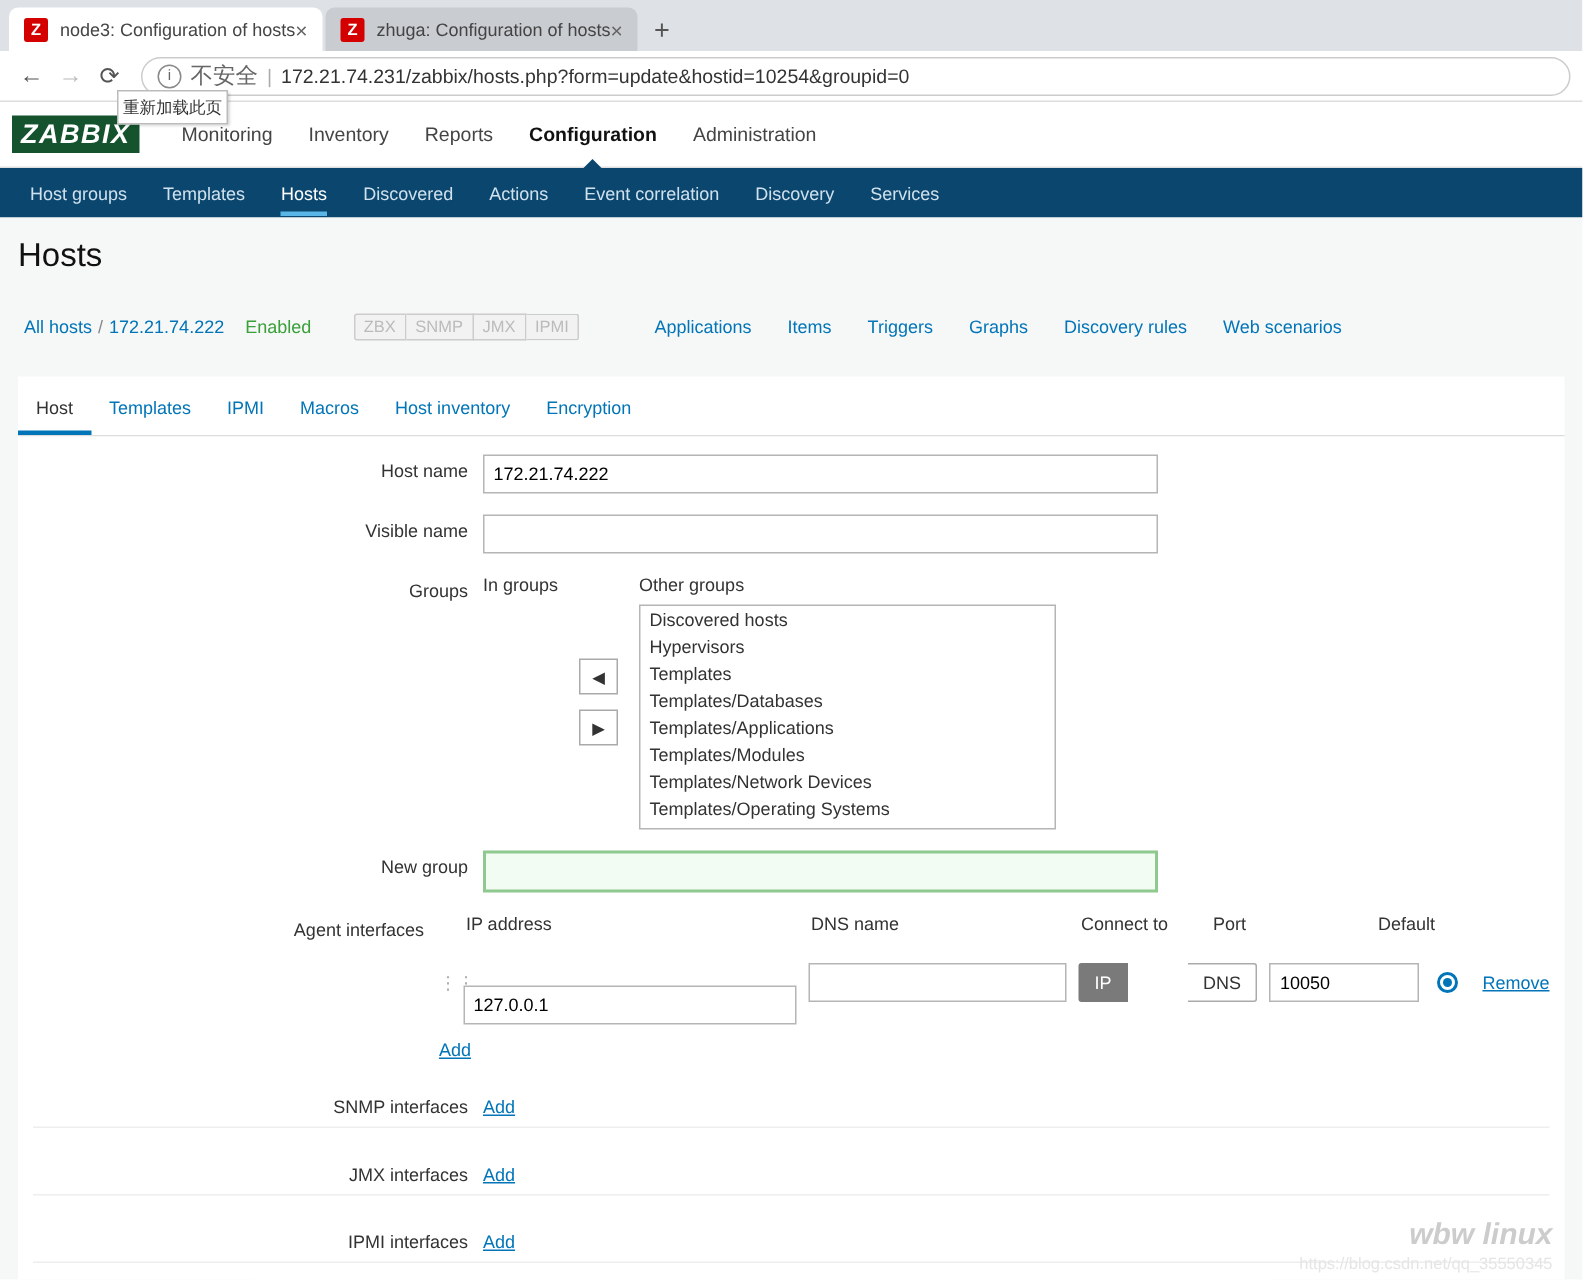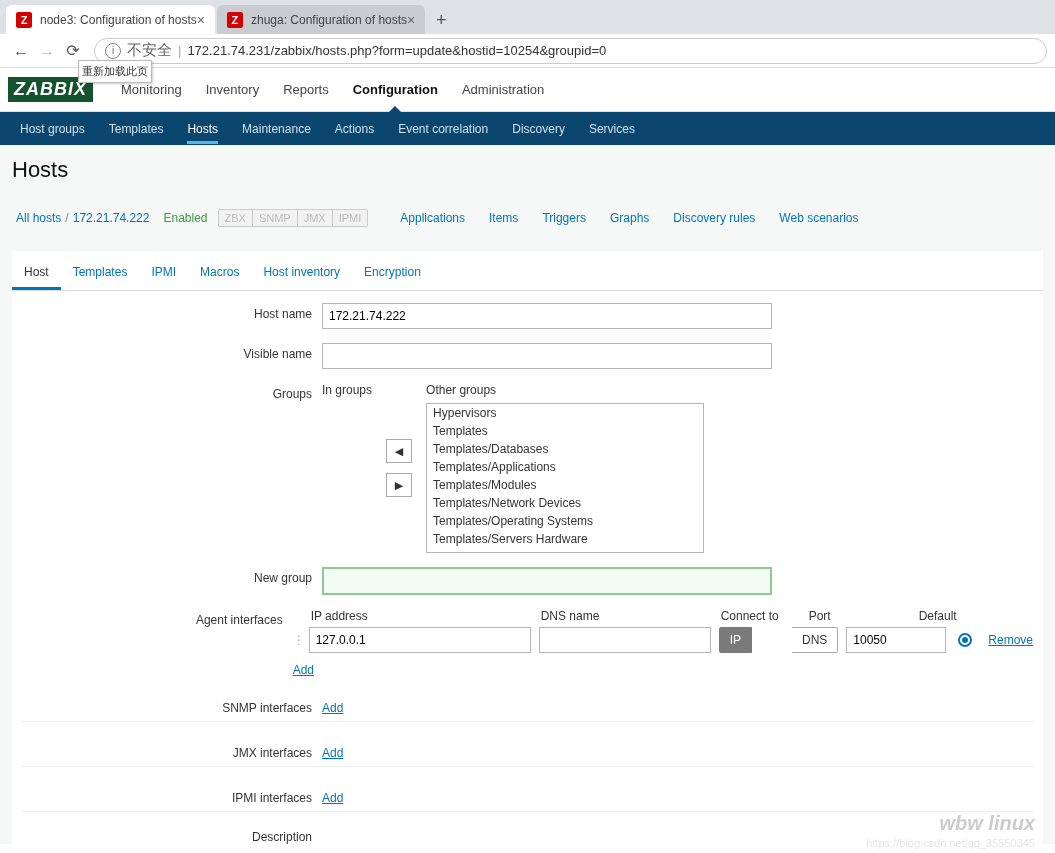--- a/index.html
+++ b/index.html
@@ -27,21 +27,21 @@
 .top-menu-item.active::after{content:'';position:absolute;bottom:-15px;left:50%;margin-left:-6px;border:6px solid transparent;border-bottom-color:#0a466e;}
 .sub-menu{height:33px;background:#0a466e;display:flex;align-items:center;padding:0 8px;}
 .sub-menu-item{color:#d0e1ee;margin:0 12px;font-size:12px;cursor:pointer;padding:4px 0;}
 .sub-menu-item.active{color:#fff;border-bottom:3px solid #5ab6e6;padding:8px 0 5px;}
 .content{padding:12px 12px 0 12px;background:#f6f7f7;}
 .page-title{font-size:22px;color:#111;margin-bottom:12px;font-weight:normal;}
 .crumbs{display:flex;align-items:center;margin-bottom:10px;font-size:12px;flex-wrap:wrap;}
 .crumbs .link{color:#0275b8;margin:16px 4px;cursor:pointer;}
 .crumbs .sep2{color:#888;}
 .enabled{color:#3aa03a;margin:0 10px;}
-.pill-group{display:flex;margin:0 0;}
+.pill-group{display:flex;margin:0 18px;}
 .pill{border:1px solid #ccc;padding:2px 6px;font-size:11px;color:#bbb;background:#f2f2f2;margin:0;}
 .pill:first-child{border-radius:2px 0 0 2px;}
 .pill:last-child{border-radius:0 2px 2px 0;}
 .pill+.pill{border-left:none;}
 .right-links{margin-left:20px;display:inline-flex;}
 .right-links .link{margin:0 12px;}
 .form-tabs{border-bottom:1px solid #ddd;display:flex;padding-top:6px;background:#fff;}
 .form-tab{padding:8px 12px;color:#0275b8;cursor:pointer;font-size:12px;}
 .form-tab.active{color:#333;border-bottom:3px solid #0275b8;}
 .form{background:#fff;padding:12px 10px 0;}
@@ -60,21 +60,21 @@
 .new-group-input{width:450px;height:28px;border:2px solid #8fc98f;background:#f3fcf3;}
 .iface-head{display:flex;font-size:12px;color:#333;margin-bottom:4px;}
 .iface-head .c1{width:18px;}
 .iface-head .c2{width:230px;}
 .iface-head .c3{width:180px;}
 .iface-head .c4{width:88px;}
 .iface-head .c5{width:110px;}
 .iface-head .c6{width:70px;}
 .iface-row{display:flex;align-items:center;margin-bottom:6px;}
 .drag{width:12px;font-size:12px;color:#aaa;margin-right:4px;cursor:move;}
-.ip-input{width:222px;height:26px;border:1px solid #b5b5b5;padding:0 6px;margin-right:8px;font-size:12px;}
+.ip-input{width:222px;height:26px;border:1px solid #b5b5b5;padding:0 6px;margin-right:8px;font-size:12px;margin-top:30px;}
 .dns-input{width:172px;height:26px;border:1px solid #b5b5b5;padding:0 6px;margin-right:8px;font-size:12px;}
 .connect-to{display:flex;margin-right:8px;gap:40px;}
 .seg{height:26px;padding:0 10px;border:1px solid #aaa;display:flex;align-items:center;font-size:12px;cursor:pointer;}
 .seg.active{background:#7a7a7a;color:#fff;border-color:#7a7a7a;}
 .seg:first-child{border-radius:2px 0 0 2px;}
 .seg:last-child{border-radius:0 2px 2px 0;border-left:none;}
 .port-input{width:100px;height:26px;border:1px solid #b5b5b5;padding:0 6px;margin-right:12px;font-size:12px;}
 .radio-wrap{display:flex;align-items:center;margin-right:12px;}
 .radio{width:14px;height:14px;border:2px solid #0275b8;border-radius:50%;display:inline-flex;align-items:center;justify-content:center;margin-right:4px;}
 .radio .dot{width:6px;height:6px;background:#0275b8;border-radius:50%;}
@@ -120,21 +120,21 @@
   <span class="top-menu-item">Inventory</span>
   <span class="top-menu-item">Reports</span>
   <span class="top-menu-item active">Configuration</span>
   <span class="top-menu-item">Administration</span>
 </div>
 
 <div class="sub-menu">
   <span class="sub-menu-item">Host groups</span>
   <span class="sub-menu-item">Templates</span>
   <span class="sub-menu-item active">Hosts</span>
-  <span class="sub-menu-item">Maintenance</span>
+  <span class="sub-menu-item">Discovered</span>
   <span class="sub-menu-item">Actions</span>
   <span class="sub-menu-item">Event correlation</span>
   <span class="sub-menu-item">Discovery</span>
   <span class="sub-menu-item">Services</span>
 </div>
 
 <div class="content">
   <h1 class="page-title">Hosts</h1>
 
   <div class="crumbs">
@@ -185,20 +185,21 @@
         <div class="group-col">
           <div class="group-col-title">In groups</div>
         </div>
         <div class="arrows">
           <div class="arrow-btn">◀</div>
           <div class="arrow-btn">▶</div>
         </div>
         <div class="group-col">
           <div class="group-col-title">Other groups</div>
           <div class="group-list right">
+            <div class="opt">Discovered hosts</div>
             <div class="opt">Hypervisors</div>
             <div class="opt">Templates</div>
             <div class="opt">Templates/Databases</div>
             <div class="opt">Templates/Applications</div>
             <div class="opt">Templates/Modules</div>
             <div class="opt">Templates/Network Devices</div>
             <div class="opt">Templates/Operating Systems</div>
             <div class="opt">Templates/Servers Hardware</div>
 
           </div>

